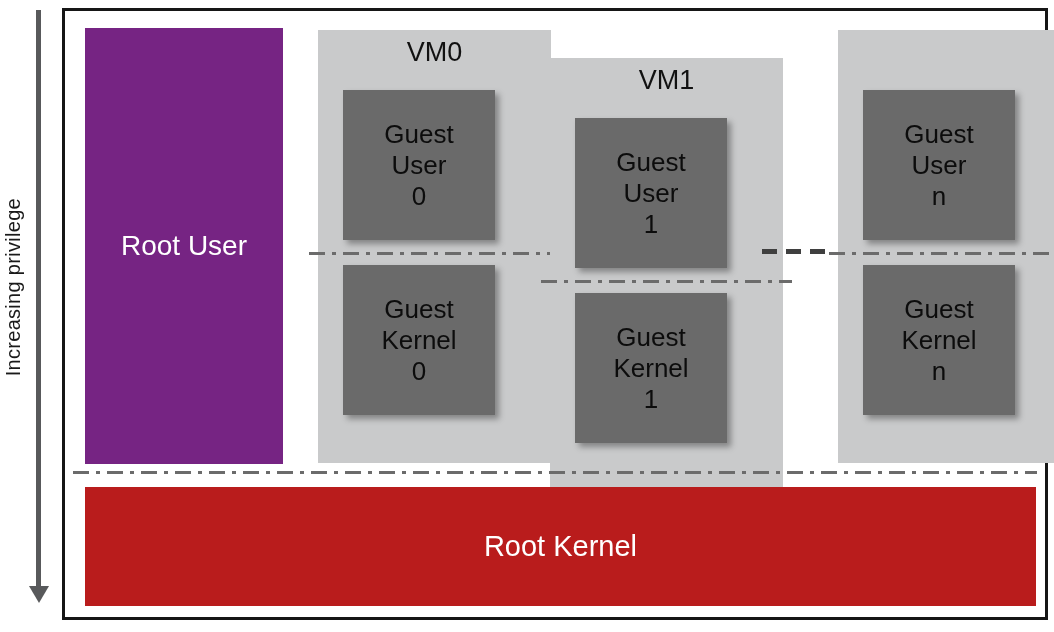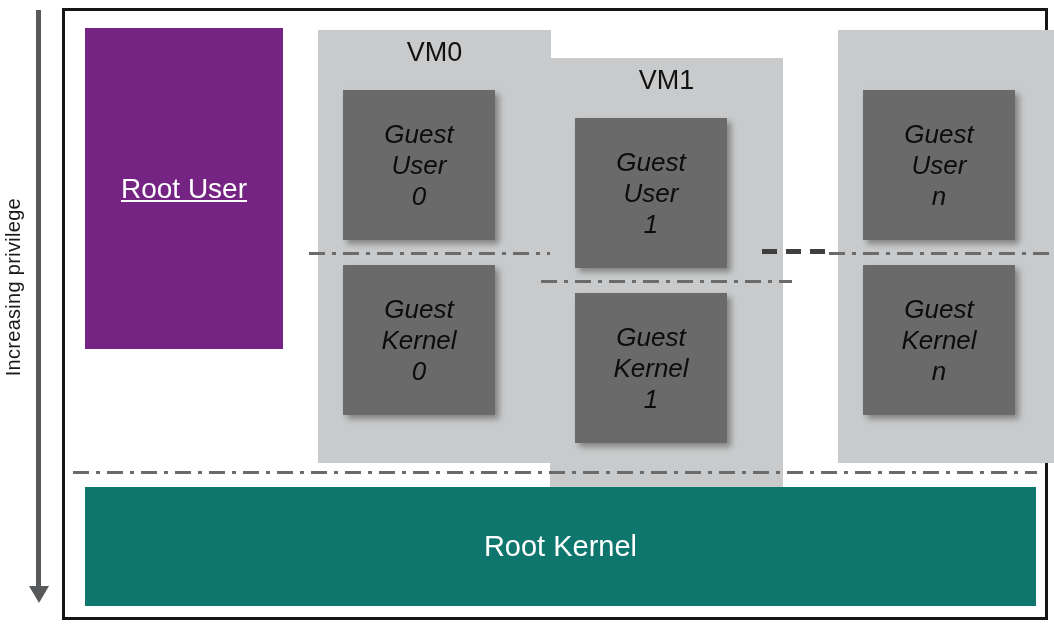--- a/index.html
+++ b/index.html
@@ -42,26 +42,25 @@
     position: absolute;
     left: 62px; top: 8px;
     width: 986px; height: 612px;
     border: 3px solid #161616;
     background: #ffffff;
   }
 
   .root-user {
     position: absolute;
     left: 20px; top: 17px;
-    width: 198px; height: 321px;
+    width: 198px; height: 436px;
     background: #762483;
     color: #ffffff;
     display: flex; align-items: center; justify-content: center;
     font-size: 28px;
-    text-decoration: underline;
   }
 
   .vm {
     position: absolute;
     top: 19px;
     width: 233px; height: 433px;
     background: #C9CACB;
   }
   .vm-0 { left: 253px; }
   .vm-1 { left: 485px; margin-top: 28px; }
@@ -79,21 +78,20 @@
     position: absolute;
     left: 25px;
     width: 152px; height: 150px;
     background: #6A6A6A;
     box-shadow: 4px 4px 6px rgba(0,0,0,0.35);
     display: flex; align-items: center; justify-content: center;
     text-align: center;
     font-size: 26px;
     line-height: 31px;
     color: #0c0c0c;
-    font-style: italic;
   }
   .guest-user { top: 60px; }
   .guest-kernel { top: 235px; }
   .guest span { white-space: pre-line; }
 
   .dashdot {
     height: 3px;
     background: repeating-linear-gradient(90deg,
       #6b6b6b 0 16px, transparent 16px 23px,
       #6b6b6b 23px 27px, transparent 27px 34px);
@@ -114,21 +112,21 @@
     left: 697px; top: 238px;
     width: 70px; height: 5px;
     background: repeating-linear-gradient(90deg,
       #3f3f3f 0 15px, transparent 15px 24px);
   }
 
   .root-kernel {
     position: absolute;
     left: 20px; top: 476px;
     width: 951px; height: 119px;
-    background: #0f766e;
+    background: #b91c1c;
     color: #ffffff;
     display: flex; align-items: center; justify-content: center;
     font-size: 29px;
   }
 </style>
 </head>
 <body>
 
 <div class="stage">
 

